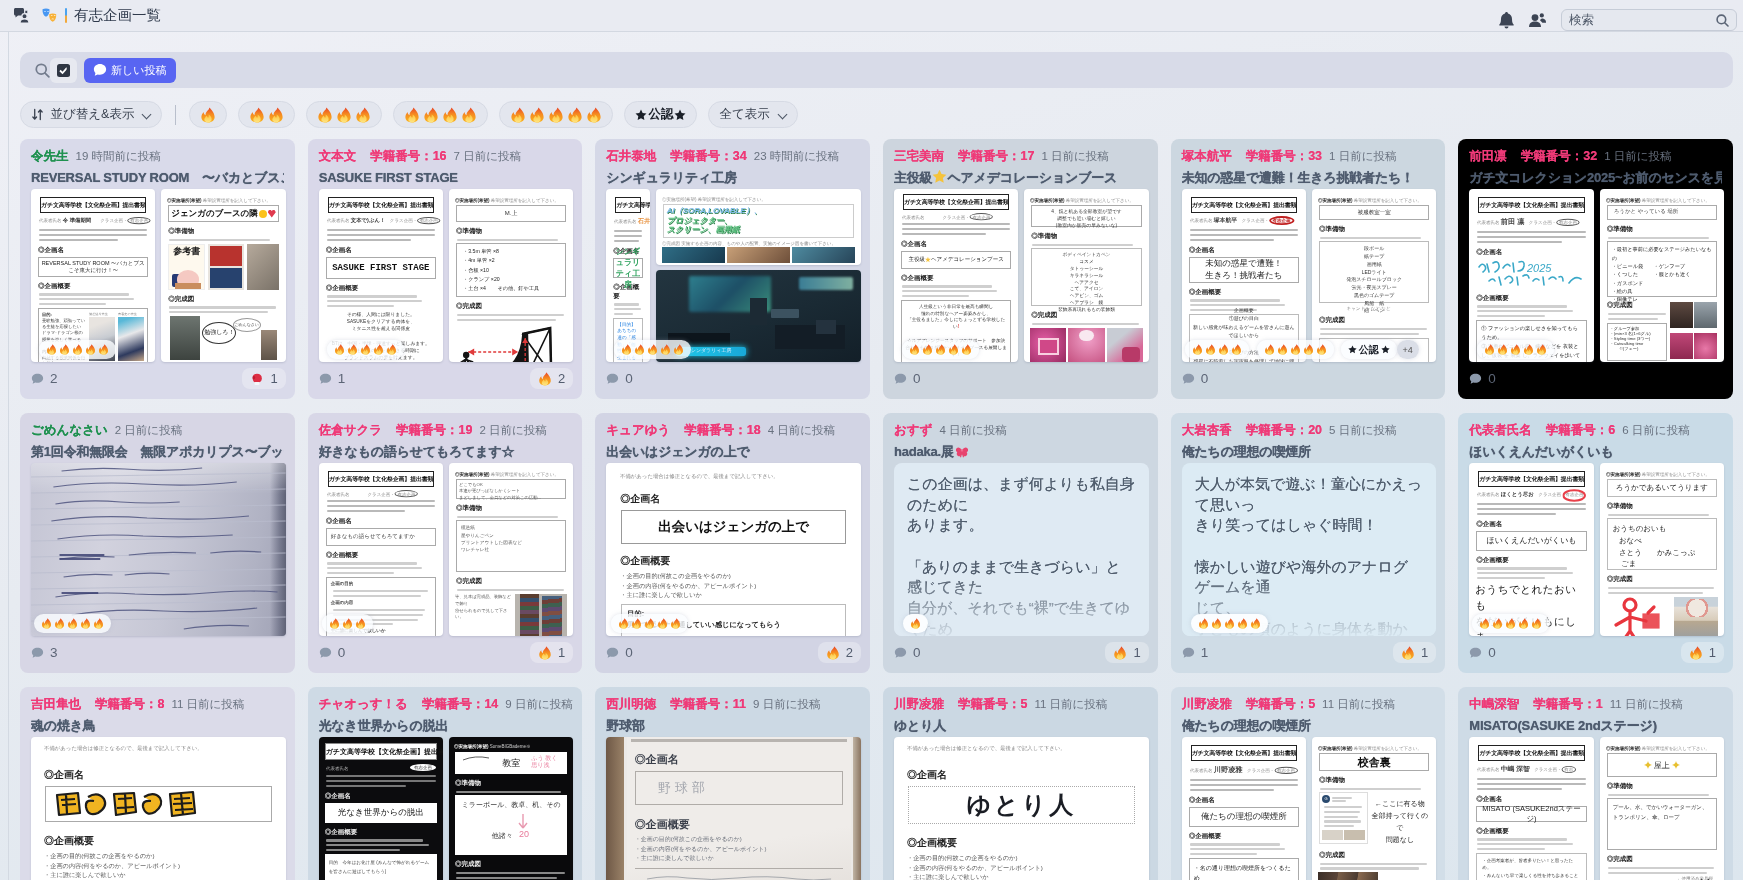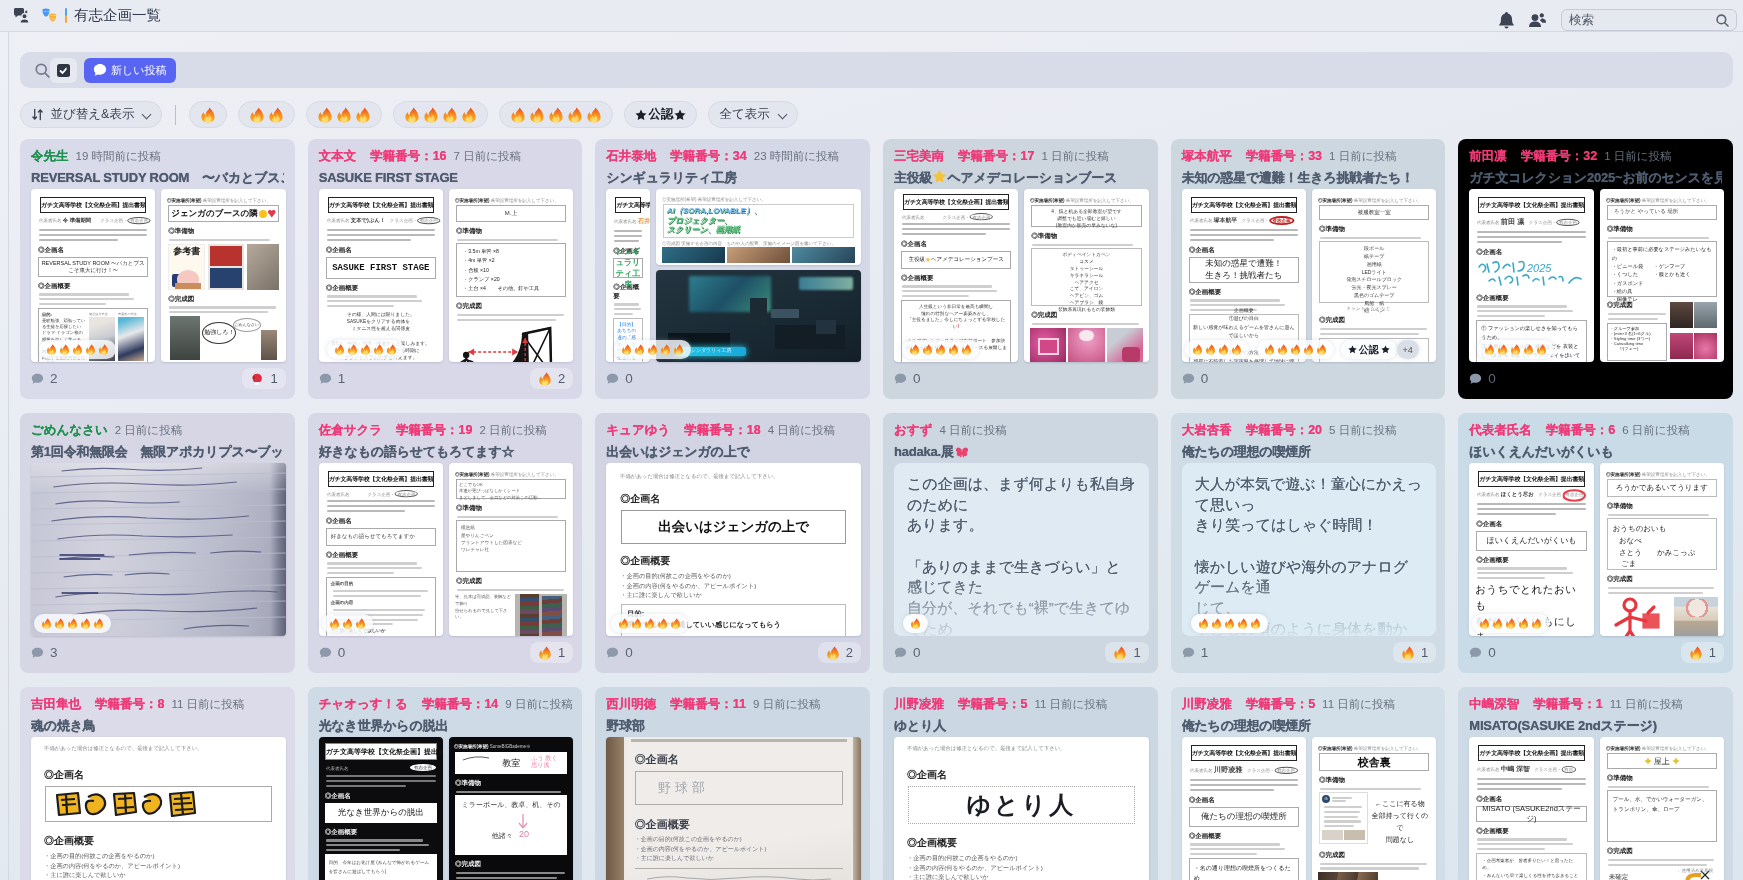--- a/index.html
+++ b/index.html
@@ -1213,21 +1213,21 @@
       <div class="lbl">◎企画概要</div>
       <div class="tl s" style="width:80%"></div>
           <div class="tl s" style="width:85%"></div>
           <div class="tl s" style="width:60%"></div>
       <div class="bx" style="height:64px;padding:3px 5px;font-size:4.5px;color:#333;line-height:1.7;border-color:#bbb">
         ・企画考案者が、皆者多りたい！と思ったため。<br>・みんないち早で楽しくる性を持ち歩きることとなった。<br>・自分が楽しい、面白いと思んじもやも、関手を巻き込んで やりたかったため。<br>・思ったよりも、予可の近がいりだマーク面白んでもよう。<br>・こちらは雑枝センクラブを皆かくような気法を作るので、緊 張クリアする気持ちで楽しそでスリルだ！
       </div>
     </div>
     <div class="doc shadow">
       <div class="tiny" style="margin:1px 0 2px"><b style="color:#333">◎実施場所(希望)</b> 希望設置場所を記入して下さい。</div>
-      <div class="bx ctr" style="height:16px;font-size:8px;gap:2px">
+      <div class="bx ctr" style="height:24px;font-size:8px;gap:2px">
             <svg width="8" height="8" viewBox="0 0 10 10">
               <path d="M5 0 Q5.8 4.2 10 5 Q5.8 5.8 5 10 Q4.2 5.8 0 5 Q4.2 4.2 5 0 Z" fill="#e8c030"></path>
             </svg>
             <span style="color:#222">屋上</span>
             <svg width="8" height="8" viewBox="0 0 10 10">
               <path d="M5 0 Q5.8 4.2 10 5 Q5.8 5.8 5 10 Q4.2 5.8 0 5 Q4.2 4.2 5 0 Z" fill="#e8c030"></path>
             </svg>
           </div>
       <div class="lbl">◎準備物</div>
       <div class="tl s" style="width:90%"></div>

